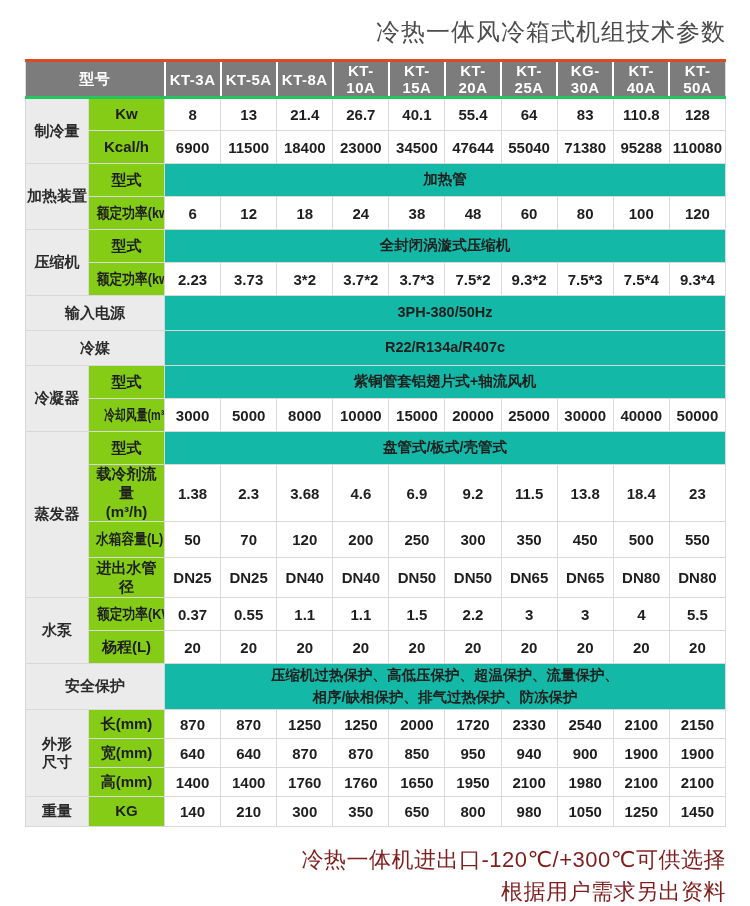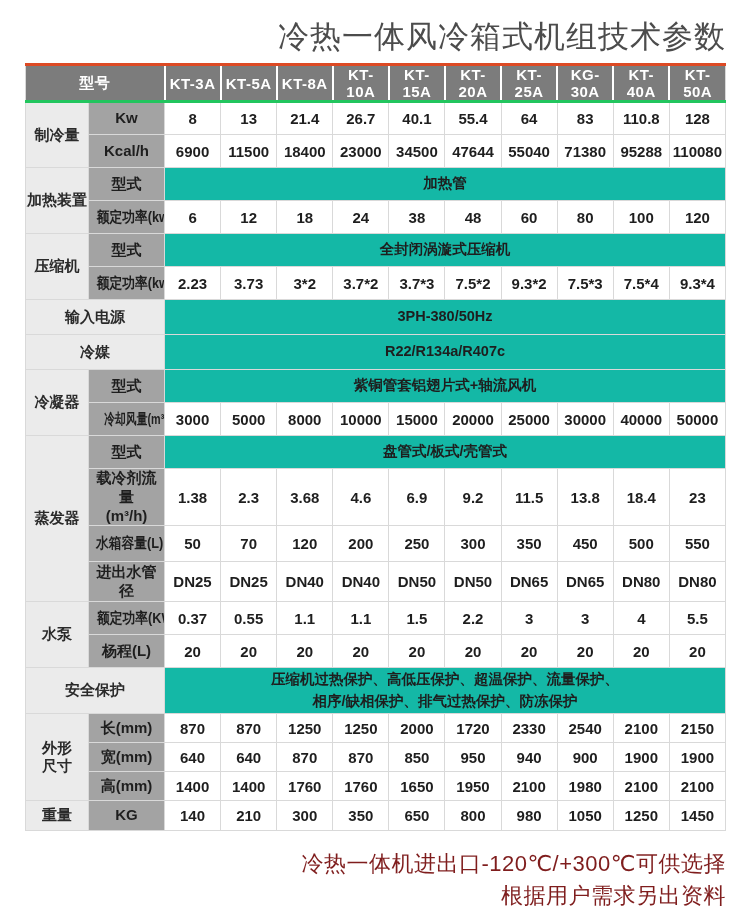--- a/index.html
+++ b/index.html
@@ -1,41 +1,41 @@
 <!DOCTYPE html>
 <html><head>
 <meta charset="utf-8">
 <style>
   html,body{margin:0;padding:0;}
   body{
     width:750px;height:906px;background:#ffffff;overflow:hidden;
     font-family:"Liberation Sans","DejaVu Sans",sans-serif;
   }
   .title{
-    margin:0;padding:16px 24px 5px 0;text-align:right;
-    font-size:31px;font-weight:400;color:#4c4c4c;letter-spacing:1px;
+    margin:0;padding:16px 24px 11px 0;text-align:right;
+    font-size:24px;font-weight:400;color:#4c4c4c;letter-spacing:1px;
   }
   table.spec{
     border-collapse:collapse;table-layout:fixed;width:701px;margin-left:25px;
     border:1px solid #d9d9d9;border-top:3px solid #dd4a24;
   }
   col.c-cat{width:63px;}
   col.c-lbl{width:76px;}
   th{
     background:#7c7c7c;color:#ffffff;font-size:15px;font-weight:700;
     height:28px;padding:0;border-right:2px solid #ffffff;border-bottom:3px solid #22c55e;
     text-align:center;vertical-align:middle;letter-spacing:.5px;
   }
   th:last-child{border-right:none;}
   td{
     border:1px solid #d9d9d9;text-align:center;vertical-align:middle;
     font-size:15px;color:#1e1e1e;padding:0 1px;
   }
   td.cat{background:#ebebeb;font-weight:600;color:#2a2a2a;white-space:pre-line;line-height:1.25;}
-  td.lbl{background:#a3a3a3;font-weight:600;white-space:pre-line;line-height:1.25;overflow:hidden;}
+  td.lbl{background:#84cc16;font-weight:600;white-space:pre-line;line-height:1.25;overflow:hidden;}
   td.val{background:#ffffff;font-weight:600;}
   td.merged{background:#14b8a6;font-weight:600;white-space:pre-line;line-height:1.5;font-size:14.5px;}
   .cond{display:inline-block;transform:scaleX(.85);transform-origin:50% 50%;white-space:nowrap;}
   .cond2{display:inline-block;transform:scaleX(.72);transform-origin:50% 50%;white-space:nowrap;}
   .footer{
     margin:17px 24px 0 0;text-align:right;
     font-size:22px;line-height:1.45;color:#7f1d1d;letter-spacing:.5px;
   }
 </style>
 </head>

